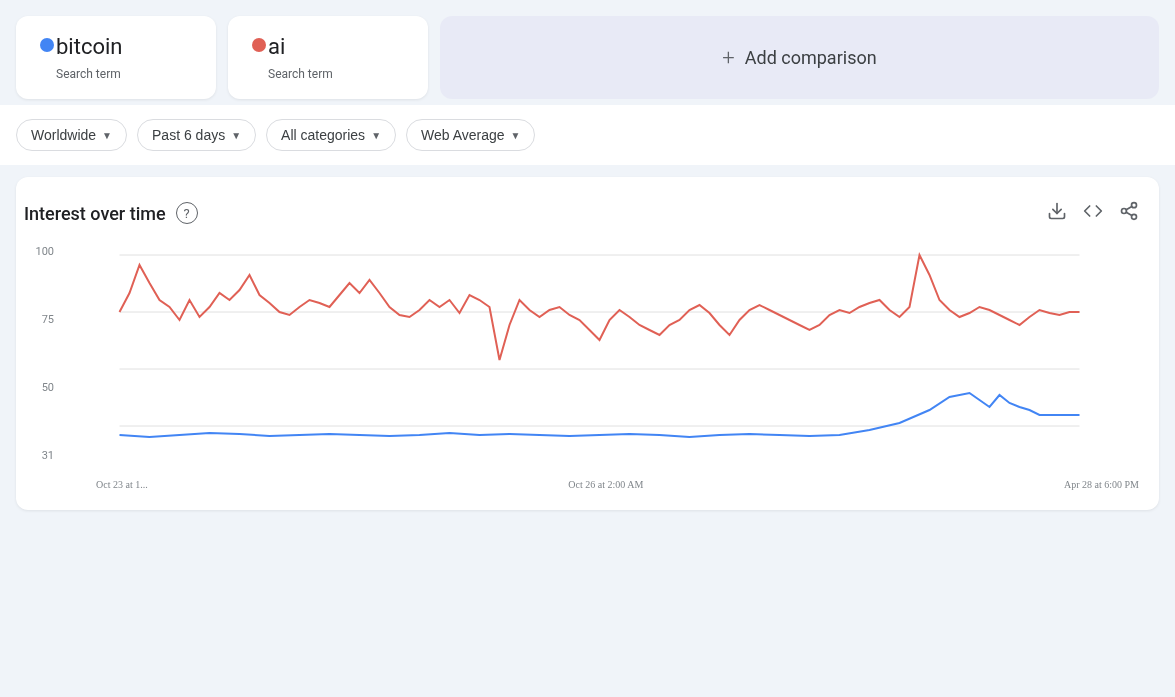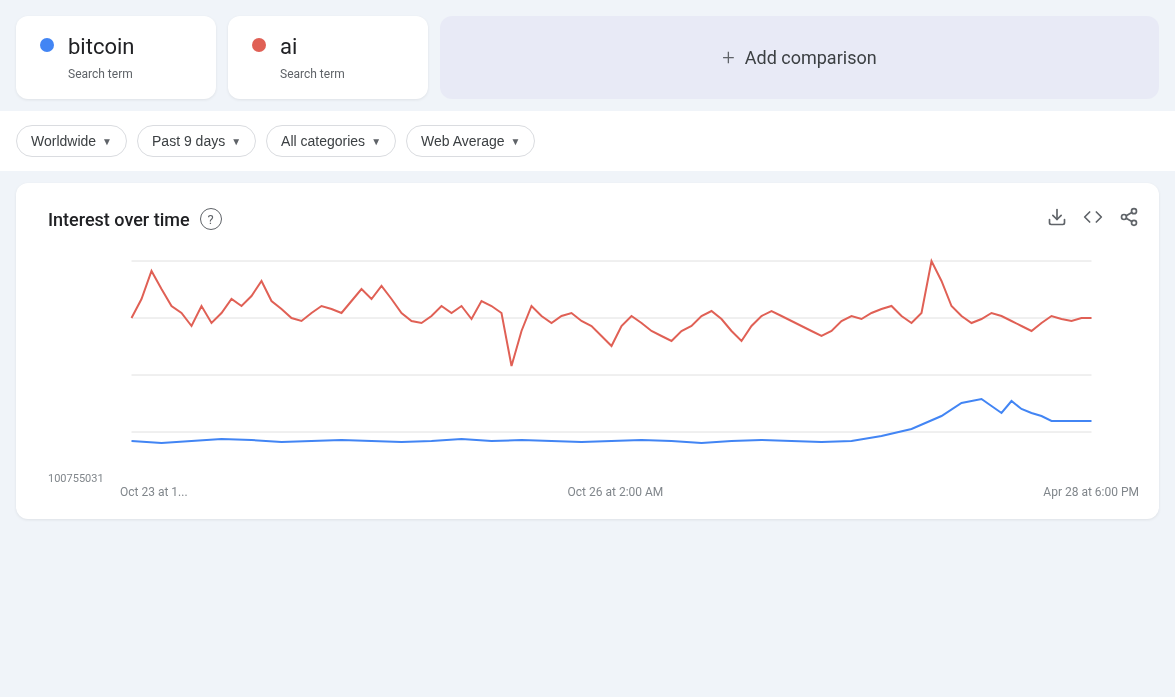--- a/index.html
+++ b/index.html
@@ -18,21 +18,21 @@
       gap: 12px;
       align-items: stretch;
     }
 
     .term-card {
       background: #fff;
       border-radius: 12px;
       padding: 18px 24px;
       display: flex;
       align-items: flex-start;
-      gap: 14px;
+      gap: 2px;
       min-width: 200px;
       flex: 0 0 auto;
       box-shadow: 0 1px 3px rgba(0,0,0,0.08);
       cursor: pointer;
     }
     .term-card .dot {
       width: 14px;
       height: 14px;
       border-radius: 50%;
       margin-top: 4px;
@@ -69,21 +69,21 @@
       font-weight: 300;
       color: #5f6368;
     }
 
     .filters-bar {
       background: #fff;
       padding: 14px 16px;
       display: flex;
       gap: 10px;
       align-items: center;
-      margin-top: 12px;
+      margin-top: 6px;
     }
 
     .filter-btn {
       border: 1px solid #dadce0;
       border-radius: 20px;
       padding: 7px 14px;
       background: #fff;
       font-size: 14px;
       color: #3c4043;
       cursor: pointer;
@@ -93,21 +93,21 @@
     }
     .filter-btn .chevron {
       font-size: 10px;
       color: #5f6368;
     }
 
     .chart-section {
       background: #fff;
       border-radius: 12px;
       margin: 12px 16px 16px 16px;
-      padding: 24px 20px 20px 32px;
+      padding: 24px 20px 20px 8px;
       box-shadow: 0 1px 3px rgba(0,0,0,0.08);
     }
 
     .chart-header {
       display: flex;
       align-items: center;
       justify-content: space-between;
       margin-bottom: 20px;
     }
     .chart-title-group {
@@ -175,24 +175,24 @@
     .avg-label {
       font-size: 12px;
       color: #5f6368;
       margin-top: 8px;
     }
 
     .y-axis {
       position: absolute;
       left: 0;
       top: 0;
-      bottom: 14px;
+      bottom: 28px;
       width: 36px;
       display: flex;
-      flex-direction: row;
+      flex-direction: column;
       justify-content: space-between;
       align-items: flex-end;
       padding-right: 6px;
     }
     .y-label {
       font-size: 11px;
       color: #80868b;
     }
 
     .chart-with-yaxis {
@@ -205,22 +205,23 @@
       width: 100%;
     }
 
     .x-axis {
       display: flex;
       justify-content: space-between;
       padding-left: 36px;
       margin-top: 4px;
     }
     .x-label {
-      font-size: 12px;
+      font-size: 10px;
       color: #80868b;
+      font-family: Liberation Serif, serif;
     }
   </style>
 </head>
 <body>
 
 <div class="top-bar">
   <div class="term-card">
     <span class="dot blue"></span>
     <div class="info">
       <div class="name">bitcoin</div>
@@ -241,21 +242,21 @@
     <span>Add comparison</span>
   </div>
 </div>
 
 <div class="filters-bar">
   <button class="filter-btn">
     <span>Worldwide</span>
     <span class="chevron">▼</span>
   </button>
   <button class="filter-btn">
-    <span>Past 9 days</span>
+    <span>Past 6 days</span>
     <span class="chevron">▼</span>
   </button>
   <button class="filter-btn">
     <span>All categories</span>
     <span class="chevron">▼</span>
   </button>
   <button class="filter-btn">
     <span>Web Average</span>
     <span class="chevron">▼</span>
   </button>

